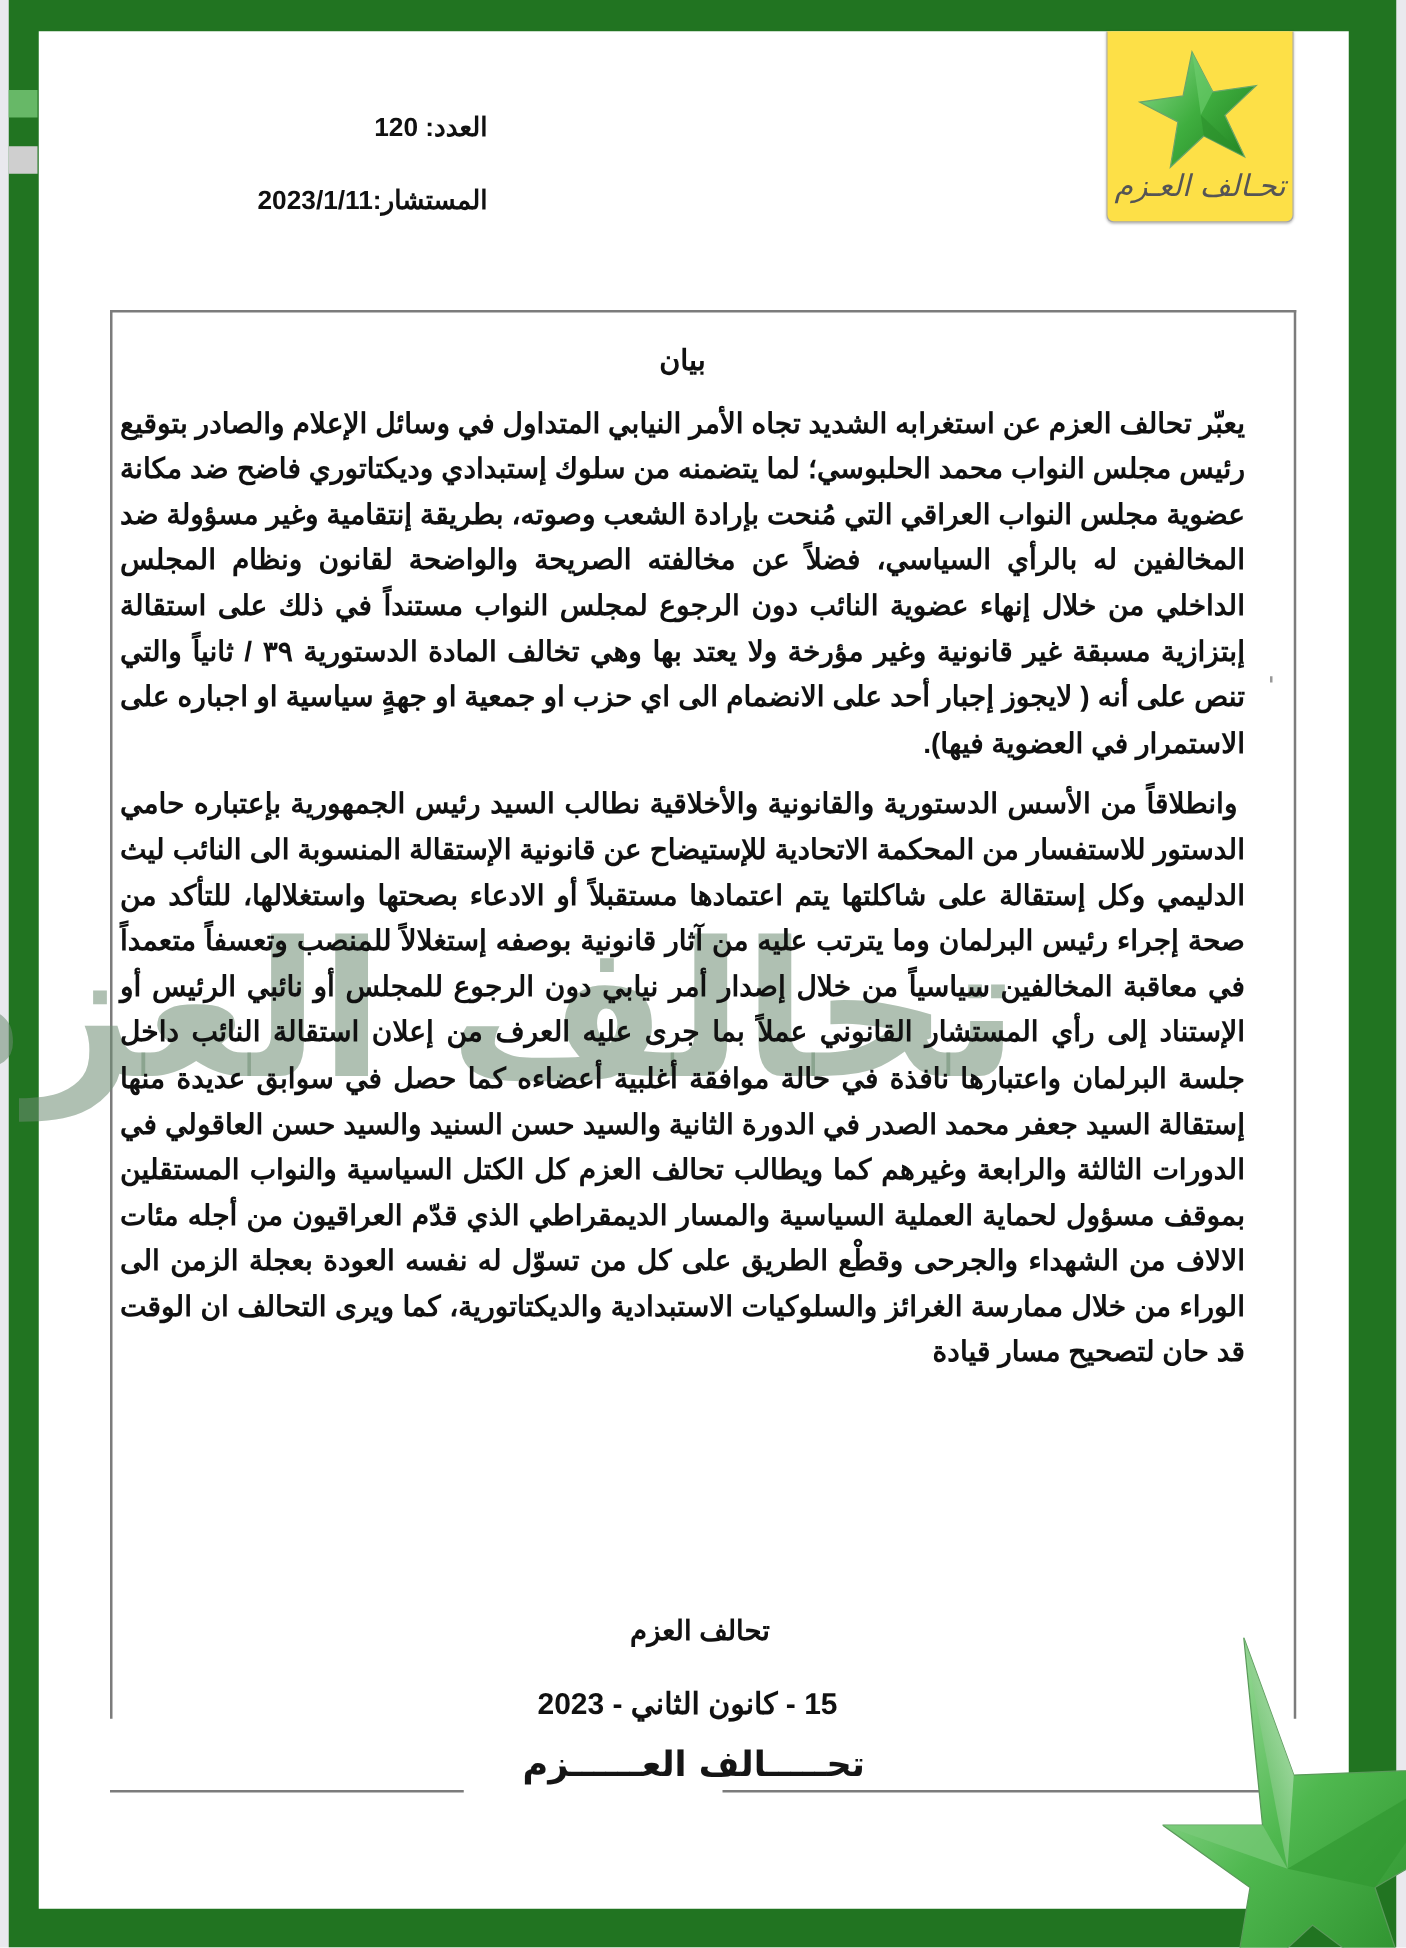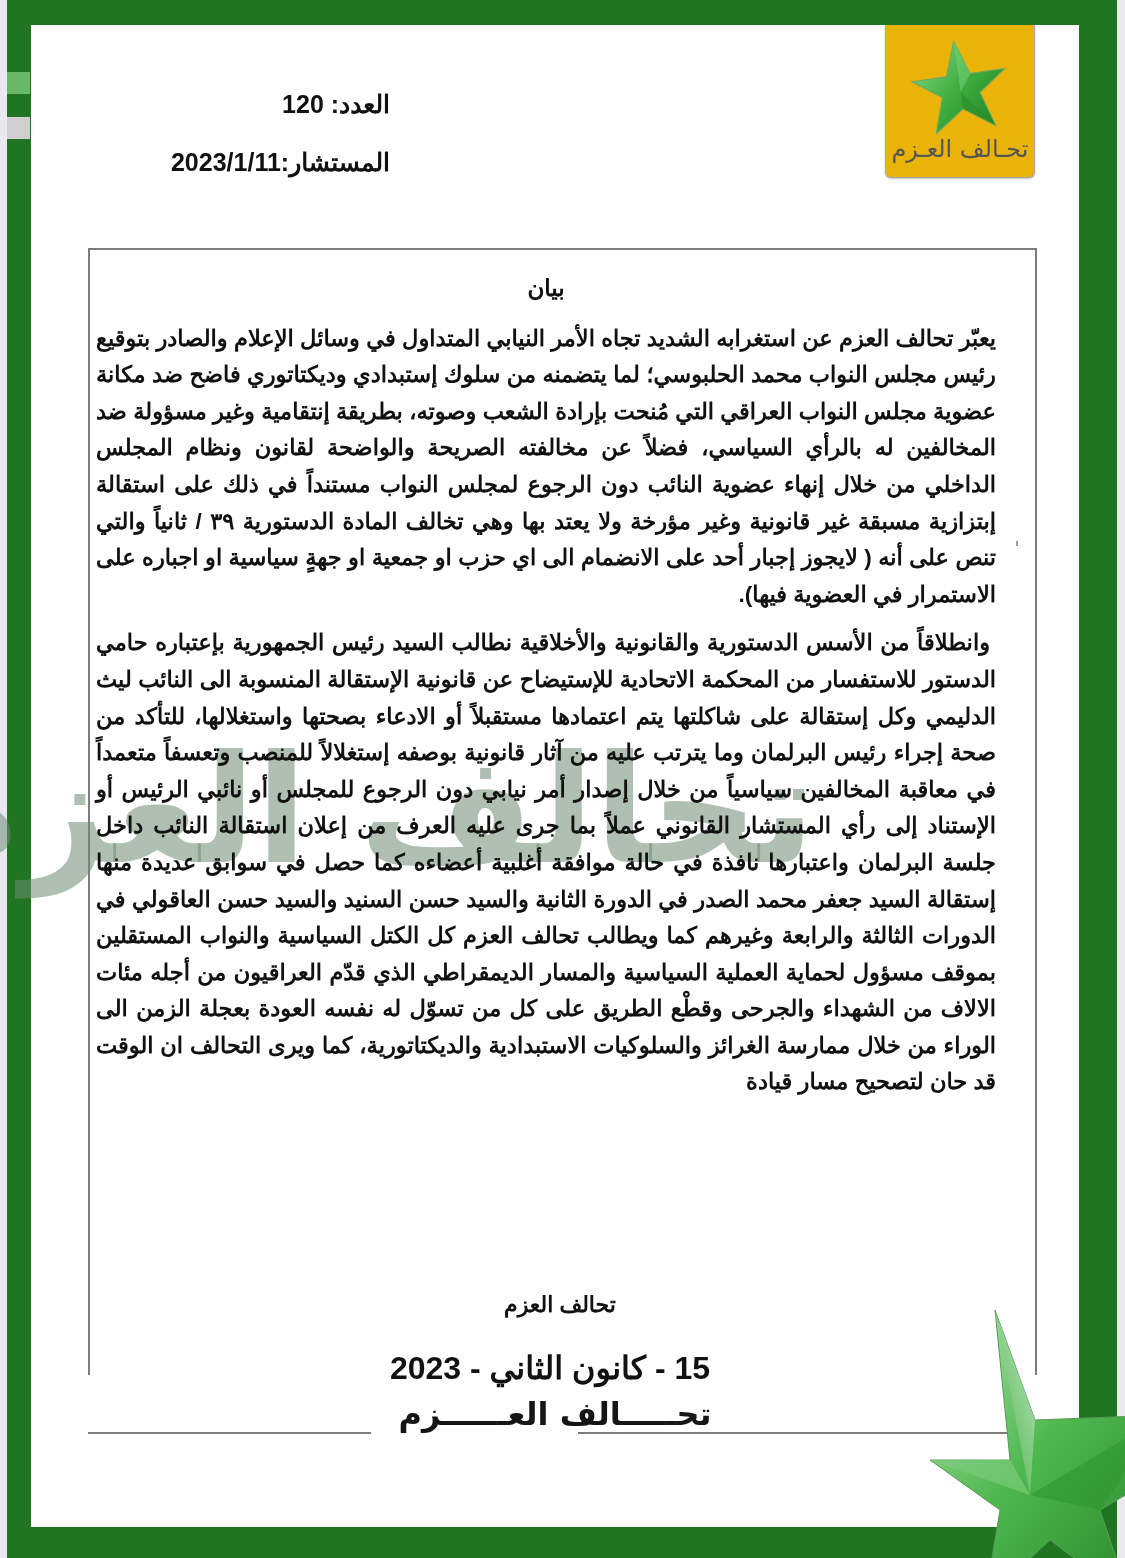--- a/index.html
+++ b/index.html
@@ -35,25 +35,26 @@
     }
     .left-accent-2 {
       position: absolute; left: 7px; top: 117px; width: 23px; height: 22px; background: #cfcfcf;
     }
     .logo-box {
       position: absolute;
       left: 885px;
       top: 25px;
       width: 148px;
       height: 152px;
-      background: #eab308;
+      background: #fde047;
       border: 1px solid #a8a8a8;
       border-top: none;
       border-radius: 0 0 6px 6px;
       box-shadow: 0 1px 2px rgba(0,0,0,0.25);
+      font-style: italic;
     }
     .logo-star {
       position: absolute;
       left: 22px;
       top: 12px;
       width: 104px;
       height: 100px;
     }
     .logo-text {
       position: absolute;
@@ -68,21 +69,21 @@
       letter-spacing: 1px;
     }
     .meta {
       position: absolute;
       left: 150px;
       width: 240px;
       direction: rtl;
       text-align: right;
       font-family: "Liberation Sans", sans-serif;
       font-weight: bold;
-      font-size: 25px;
+      font-size: 21px;
       color: #111;
     }
     .meta.number { top: 90px; }
     .meta.date { top: 148px; }
     .content-box {
       position: absolute;
       left: 88px;
       top: 248px;
       width: 945px;
       height: 1125px;
@@ -148,41 +149,41 @@
     }
     .sign-date {
       position: absolute;
       left: 380px;
       top: 1349px;
       width: 340px;
       direction: rtl;
       text-align: center;
       font-family: "Liberation Sans", sans-serif;
       font-weight: bold;
-      font-size: 32px;
+      font-size: 24px;
       color: #111;
     }
     .footer-line {
       position: absolute;
       top: 1432px;
       height: 2px;
       background: #7c7c7c;
     }
     .footer-line.left { left: 88px; width: 283px; }
     .footer-line.right { left: 578px; width: 430px; }
     .footer-logo {
       position: absolute;
       left: 380px;
       top: 1395px;
       width: 350px;
       direction: rtl;
       text-align: center;
       font-family: "DejaVu Sans", sans-serif;
       font-weight: bold;
-      font-size: 32px;
+      font-size: 28px;
       color: #151515;
       letter-spacing: 2px;
     }
     .big-star {
       position: absolute;
       left: 930px;
       top: 1310px;
       width: 240px;
       height: 260px;
     }

